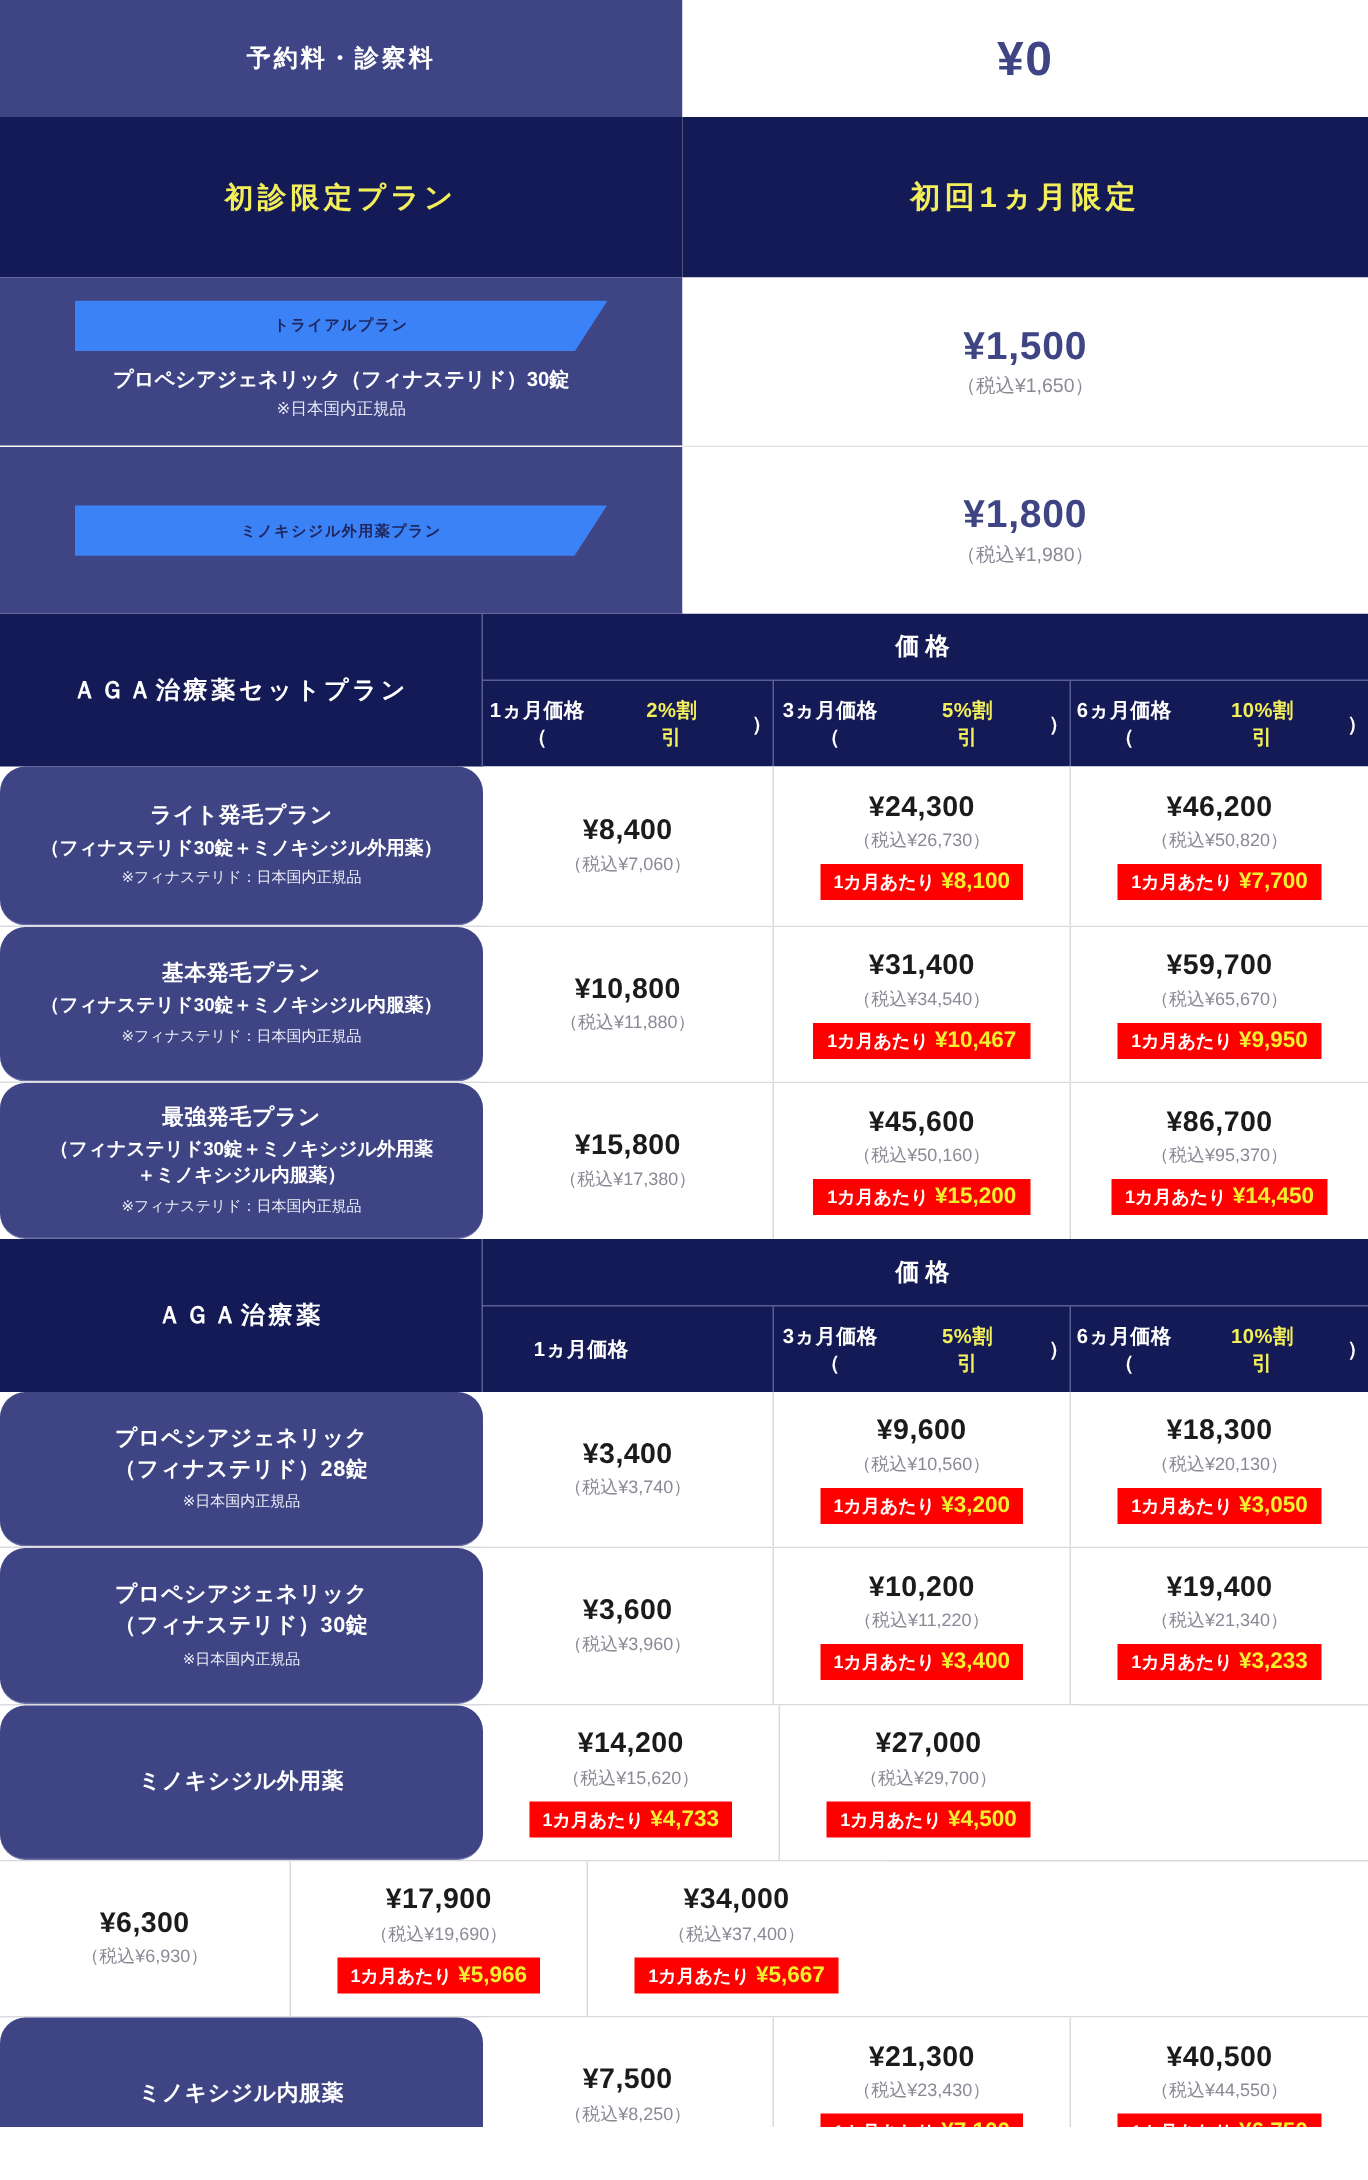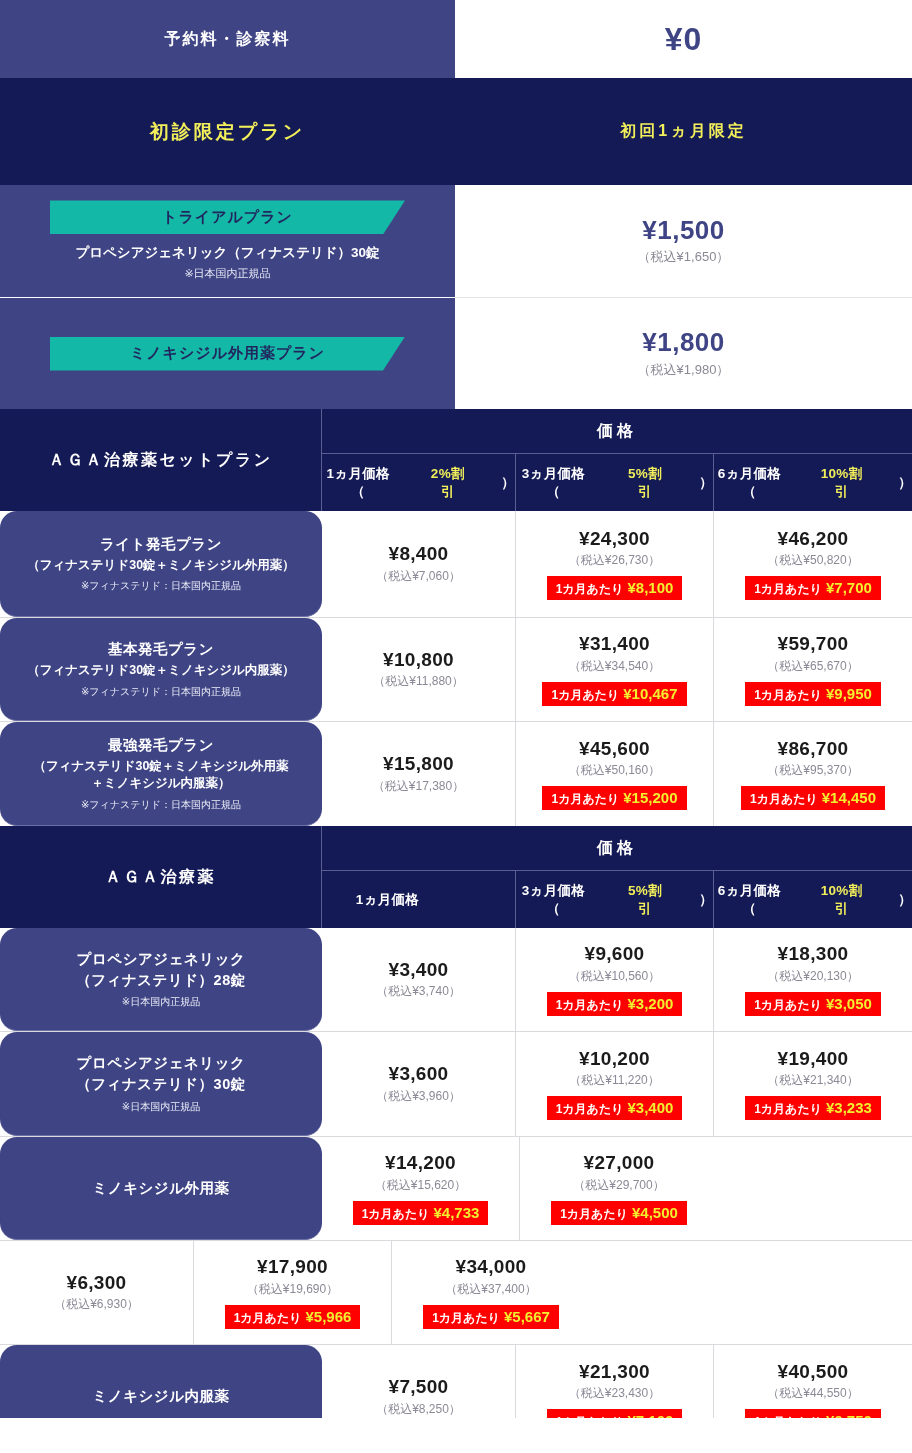--- a/index.html
+++ b/index.html
@@ -68,40 +68,41 @@
   
   .r-firstvisit { height: 107px; }
   .r-firstvisit .lbl-col {
     color: #f2ef5a;
     font-size: 19px;
     font-weight: bold;
     letter-spacing: 3px;
   }
   .r-firstvisit .val-col {
     color: #f2ef5a;
-    font-size: 16px;
+    font-size: 20px;
     font-weight: bold;
     letter-spacing: 3px;
+    font-family: Liberation Mono, monospace;
   }
 
   
   .r-trial { height: 112px; }
   .r-trial2 { height: 111px; }
 
   .r-trial .lbl-col, .r-trial2 .lbl-col {
     justify-content: center;
     padding-top: 0;
   }
 
   .ribbon {
     width: 355px;
     height: 34px;
-    background: #14b8a6;
+    background: #3b82f6;
     color: #21265f;
-    font-size: 15px;
+    font-size: 10px;
     font-weight: bold;
     display: flex;
     align-items: center;
     justify-content: center;
     letter-spacing: 1px;
     clip-path: polygon(0 0, 100% 0, calc(100% - 22px) 100%, 0 100%);
     margin-bottom: 9px;
   }
   .ribbon.solo { margin-bottom: 0; }
 

